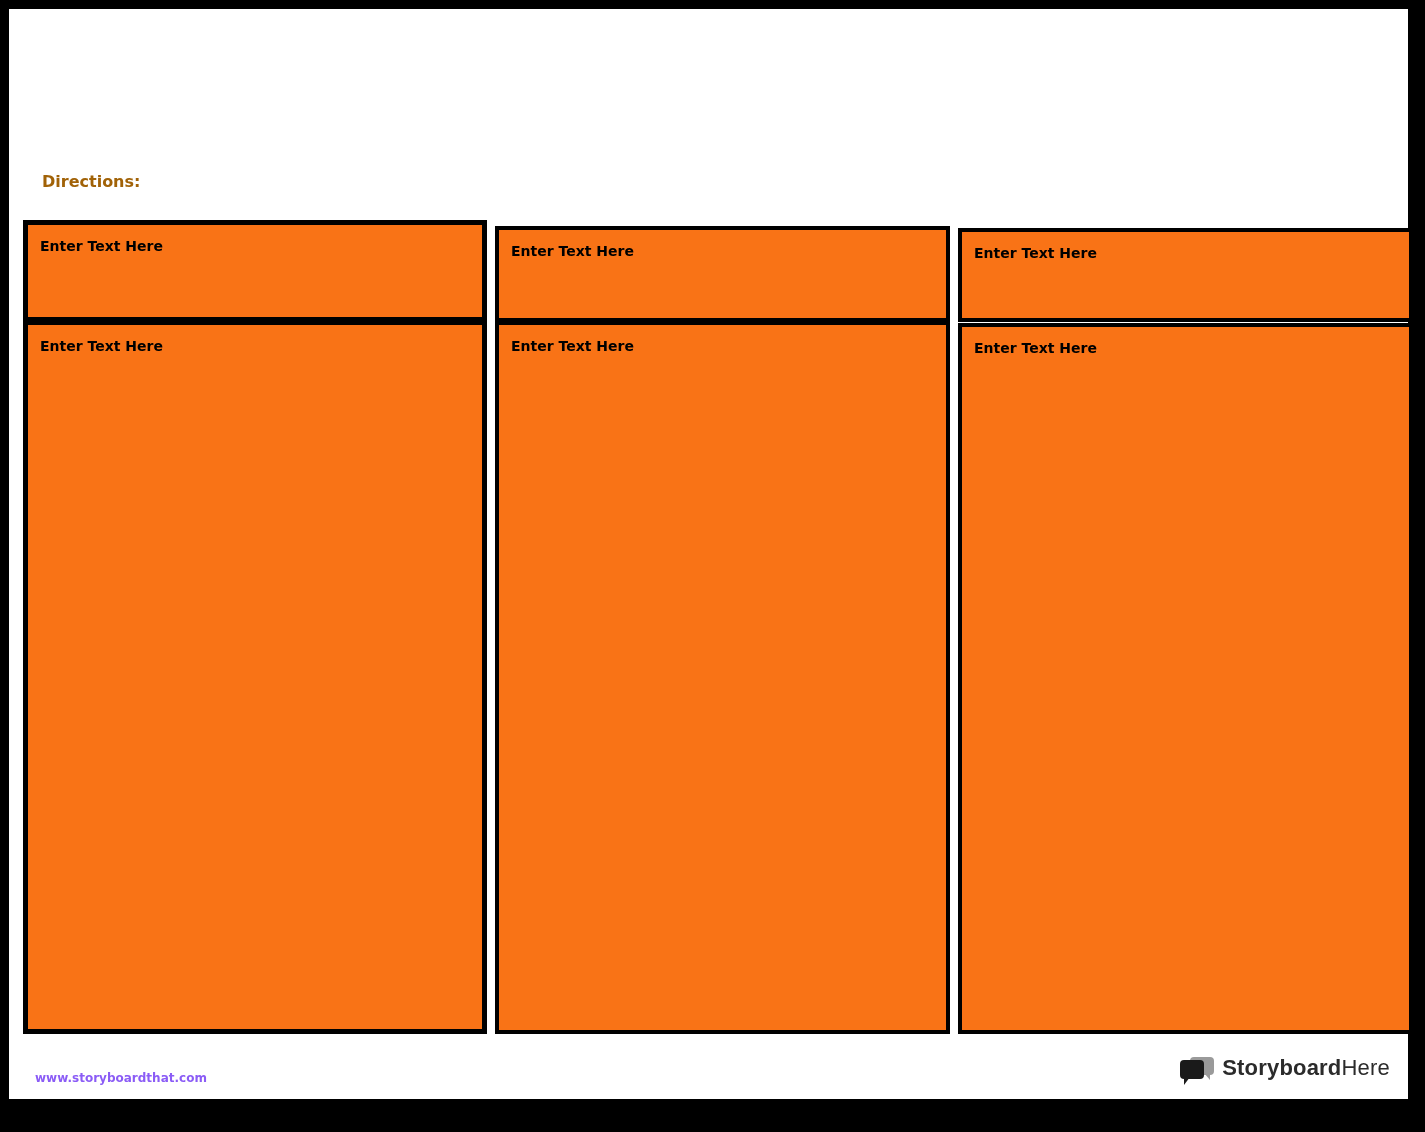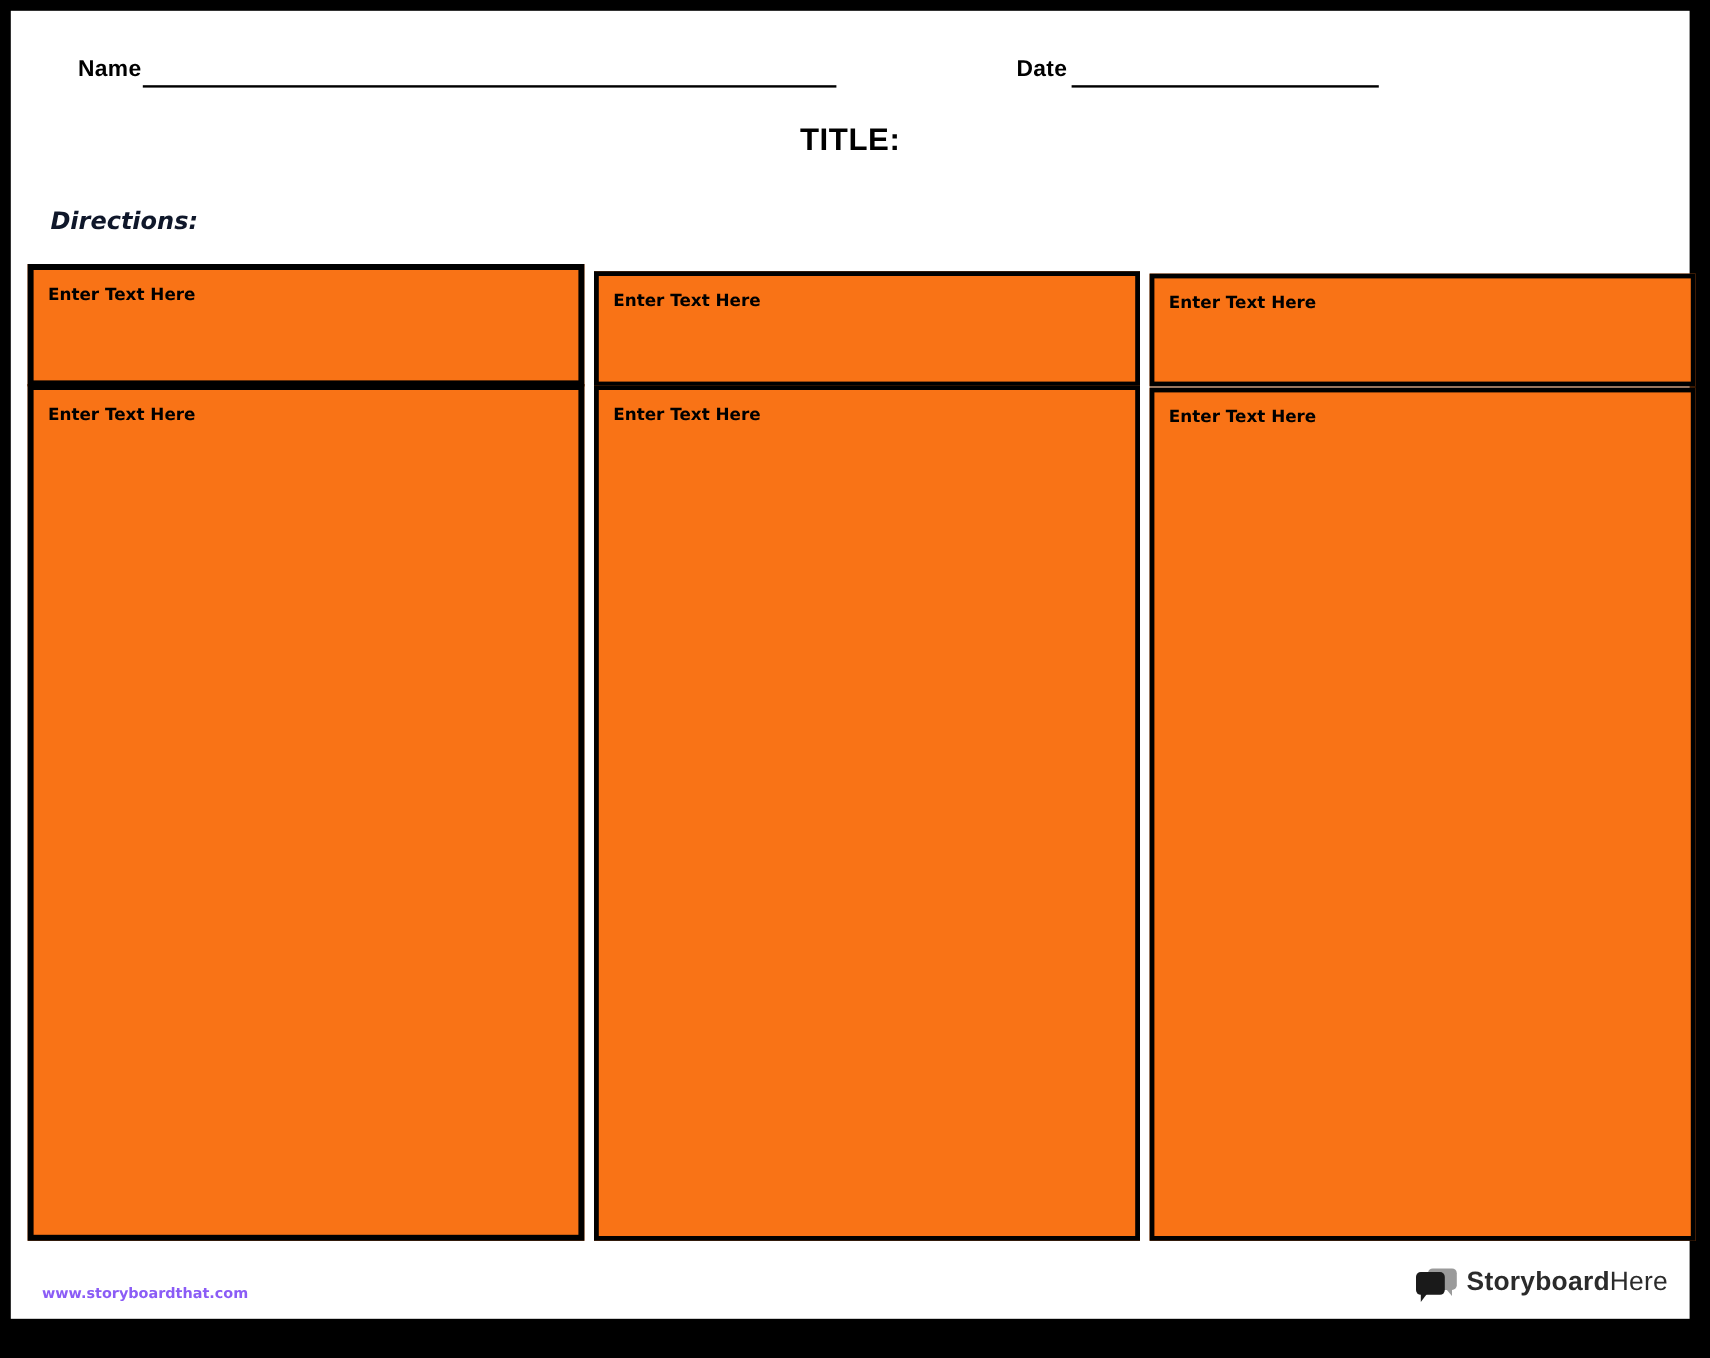--- a/index.html
+++ b/index.html
@@ -78,24 +78,23 @@
     font-weight: bold;
     color: #000;
     letter-spacing: 0.5px;
   }
 
   
   .directions {
     position: absolute;
     left: 33px;
     top: 163px;
-    font-size: 20px;
-    font-style: italic;
-    font-weight: bold;
-    color: #0f172a;
+    font-size: 16px;
+    font-weight: bold;
+    color: #a16207;
     font-family: "DejaVu Sans", sans-serif;
   }
 
   
   .grid {
     position: absolute;
     left: 8px;
     top: 207px;
     width: 1381px;
     height: 818px;
@@ -195,28 +194,21 @@
     letter-spacing: 0.2px;
   }
   .brand-text .b1 { font-weight: bold; }
   .brand-text .b2 { font-weight: normal; }
 </style>
 </head>
 <body>
 
 <div class="page">
 
-  <div class="header-row">
-    <div class="name-label">Name</div>
-    <div class="name-line"></div>
-    <div class="date-label">Date</div>
-    <div class="date-line"></div>
-  </div>
-
-  <div class="title">TITLE:</div>
+
 
   <div class="directions">Directions:</div>
 
   <div class="grid">
 
     <div class="cell c-r1c1">
       <div class="cell-label">Enter Text Here</div>
     </div>
 
     <div class="cell c-r1c2">

